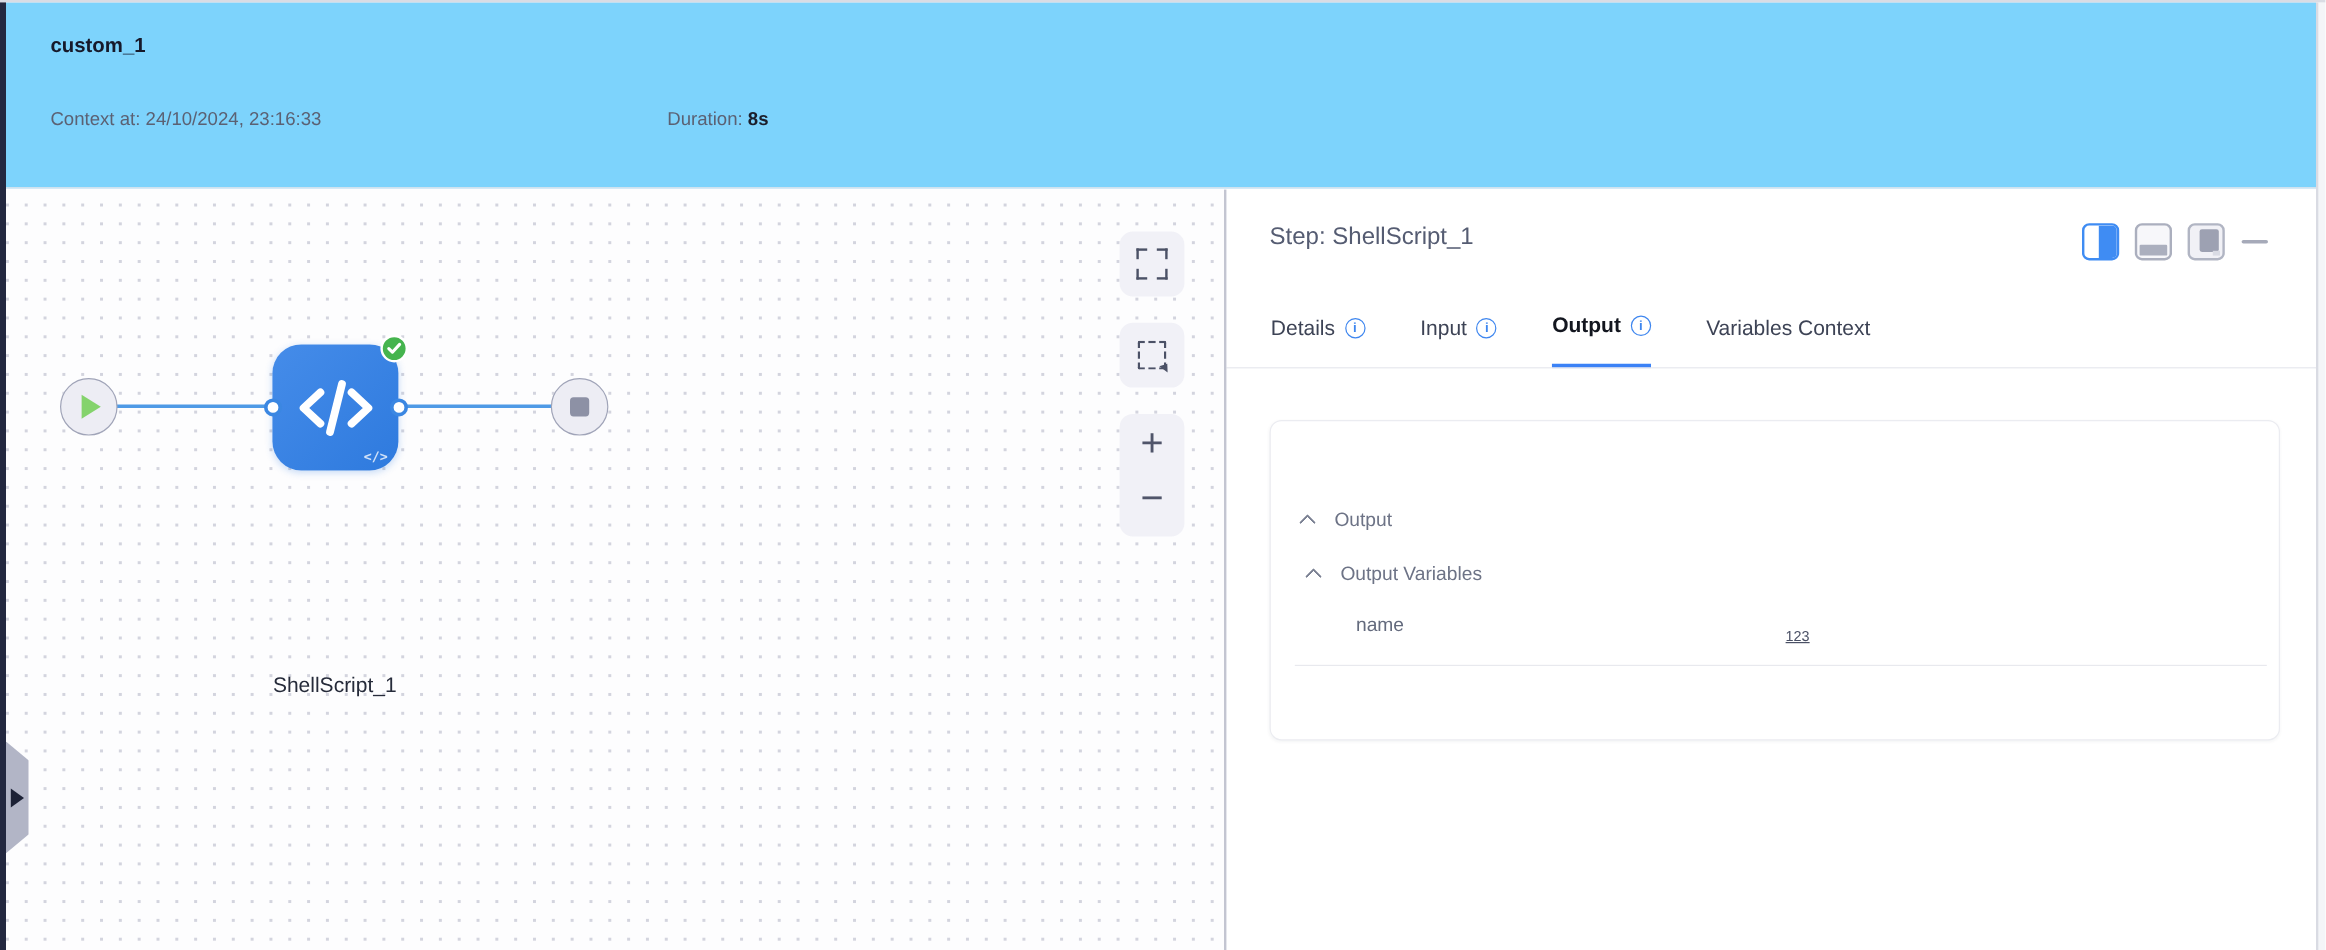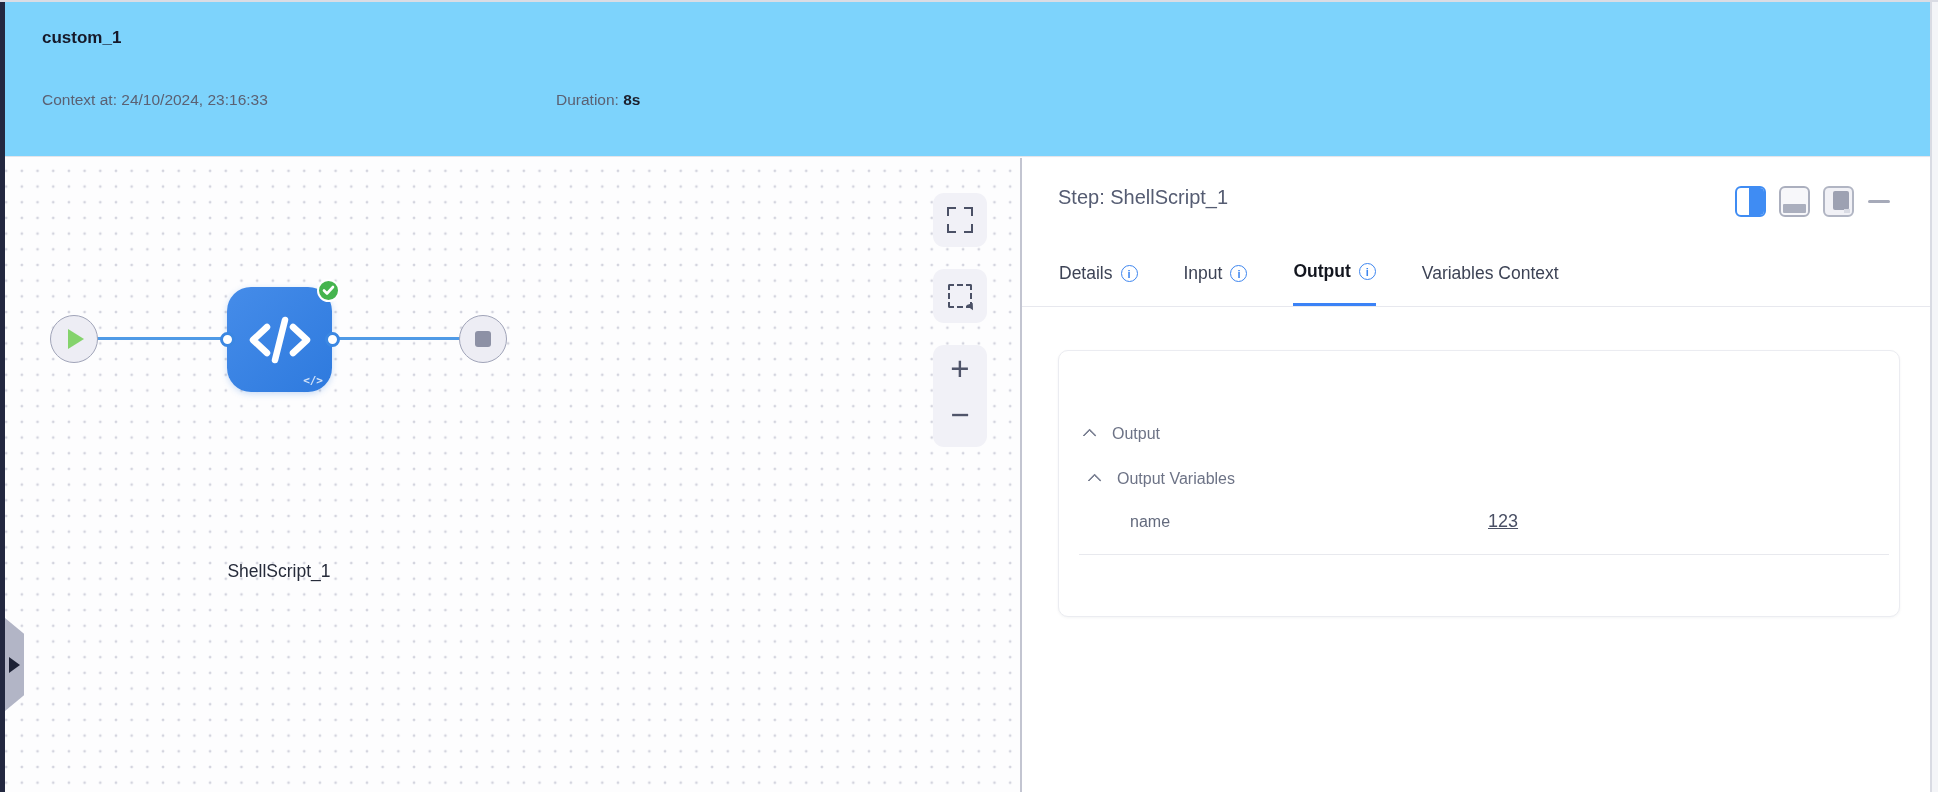--- a/index.html
+++ b/index.html
@@ -105,21 +105,21 @@
   .card-header { position:absolute; left:0; top:0; width:100%; height:55px; border-bottom:1px solid #e3e5ea;
                  display:flex; align-items:center; }
   .col-name { position:absolute; left:16px; font-size:16px; font-weight:bold; color:#363c50; }
   .col-value { position:absolute; left:424px; font-size:16px; font-weight:bold; color:#363c50; }
   .tree-row { position:absolute; height:24px; display:flex; align-items:center; gap:16px; cursor:pointer; }
   .chevron-up { width:10px; height:10px; border-left:2.4px solid #7b8193; border-top:2.4px solid #7b8193;
                 transform:rotate(45deg) translateY(2px); border-radius:1px; }
   .tree-label { font-size:16px; color:#6d7386; }
   .kv-row { position:absolute; height:24px;text-align:right; }
   .kv-name { position:absolute; left:71px; top:2px; font-size:16px; color:#636a7d; }
-  .kv-value { position:absolute; left:429px; top:0; font-size:18px; color:#4a5065;text-decoration:underline; }
+  .kv-value { position:absolute; left:429px; top:12px; font-size:12px; color:#4a5065;text-decoration:underline; }
   .row-divider { position:absolute; left:20px; right:10px; top:203px; height:1px; background:#e8e9ee; }
 </style>
 </head>
 <body>
 
 <div id="app">
   <div class="top-border"></div>
   <div class="left-strip"></div>
   <div class="right-edge"></div>
   <div class="right-margin"></div>

